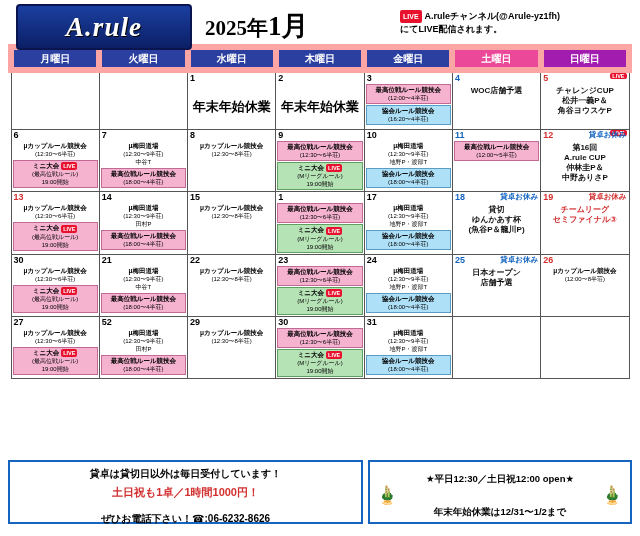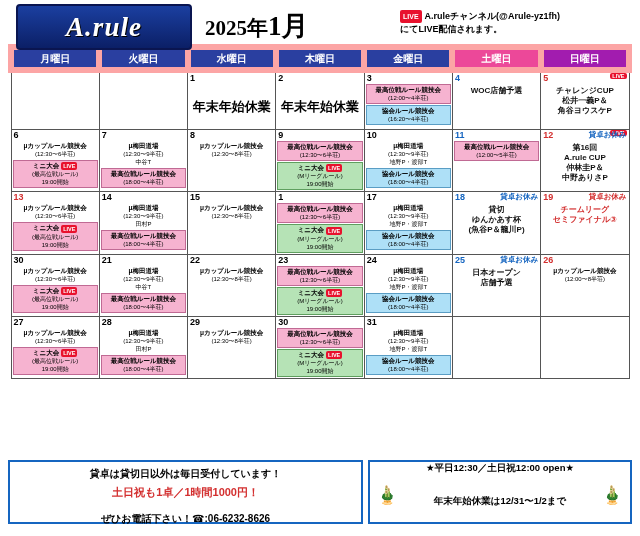--- a/index.html
+++ b/index.html
@@ -87,21 +87,21 @@
   .footer{position:absolute;left:8px;top:460px;width:624px;height:68px;}
   .fbox{
     position:absolute;top:0;border:2px solid #1565c0;height:64px;box-sizing:border-box;
     background:#fff;
   }
   .fleft{left:0;width:355px;}
   .fright{left:360px;width:264px;}
   .fleft .l1{font-size:10px;font-weight:bold;text-align:center;margin-top:5px;}
   .fleft .l2{font-size:11px;font-weight:bold;text-align:center;color:#d32f2f;margin-top:4px;}
   .fleft .l3{font-size:10px;font-weight:bold;text-align:center;margin-top:12px;}
-  .fright .r1{font-size:9.5px;font-weight:bold;text-align:center;margin-top:0;}
+  .fright .r1{font-size:9.5px;font-weight:bold;text-align:center;margin-top:11px;}
   .fright .r2{font-size:9.5px;font-weight:bold;text-align:center;margin-top:20px;}
   .fright .r3{font-size:9.5px;font-weight:bold;text-align:center;margin-top:2px;}
   .kadomatsu{position:absolute;left:6px;top:22px;font-size:18px;}
   .kadomatsu2{position:absolute;right:6px;top:22px;font-size:18px;}
 </style>
 </head>
 <body>
 
 <div class="page">
 
@@ -317,21 +317,21 @@
         <tr>
           <td>
             <div class="cellwrap">
               <div class="daynum">27</div>
               <div class="ev plain"><span>μカップルール競技会</span><span class="sub">(12:30〜6半荘)</span></div>
               <div class="ev pink"><span>ミニ大会</span><span class="live">LIVE</span><span class="sub">(最高位戦ルール)</span><span class="sub">19:00開始</span></div>
             </div>
           </td>
           <td>
             <div class="cellwrap">
-              <div class="daynum">28</div>
+              <div class="daynum">52</div>
               <div class="ev plain"><span>μ梅田道場</span><span class="sub">(12:30〜9半荘)</span><span class="sub">田村P</span></div>
               <div class="ev pink"><span>最高位戦ルール競技会</span><span class="sub">(18:00〜4半荘)</span></div>
             </div>
           </td>
           <td>
             <div class="cellwrap">
               <div class="daynum">29</div>
               <div class="ev plain"><span>μカップルール競技会</span><span class="sub">(12:30〜8半荘)</span></div>
             </div>
           </td>

